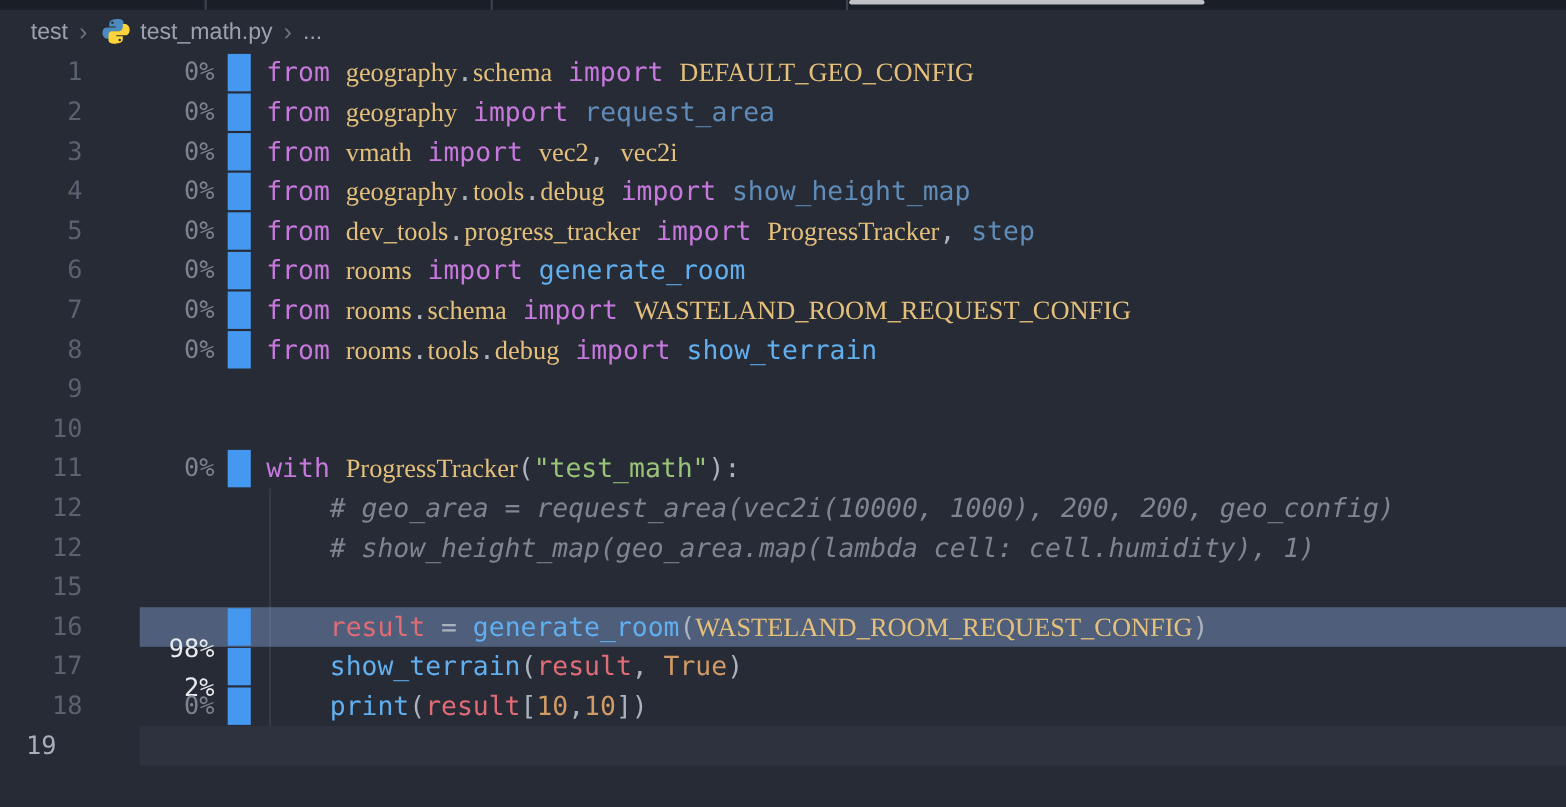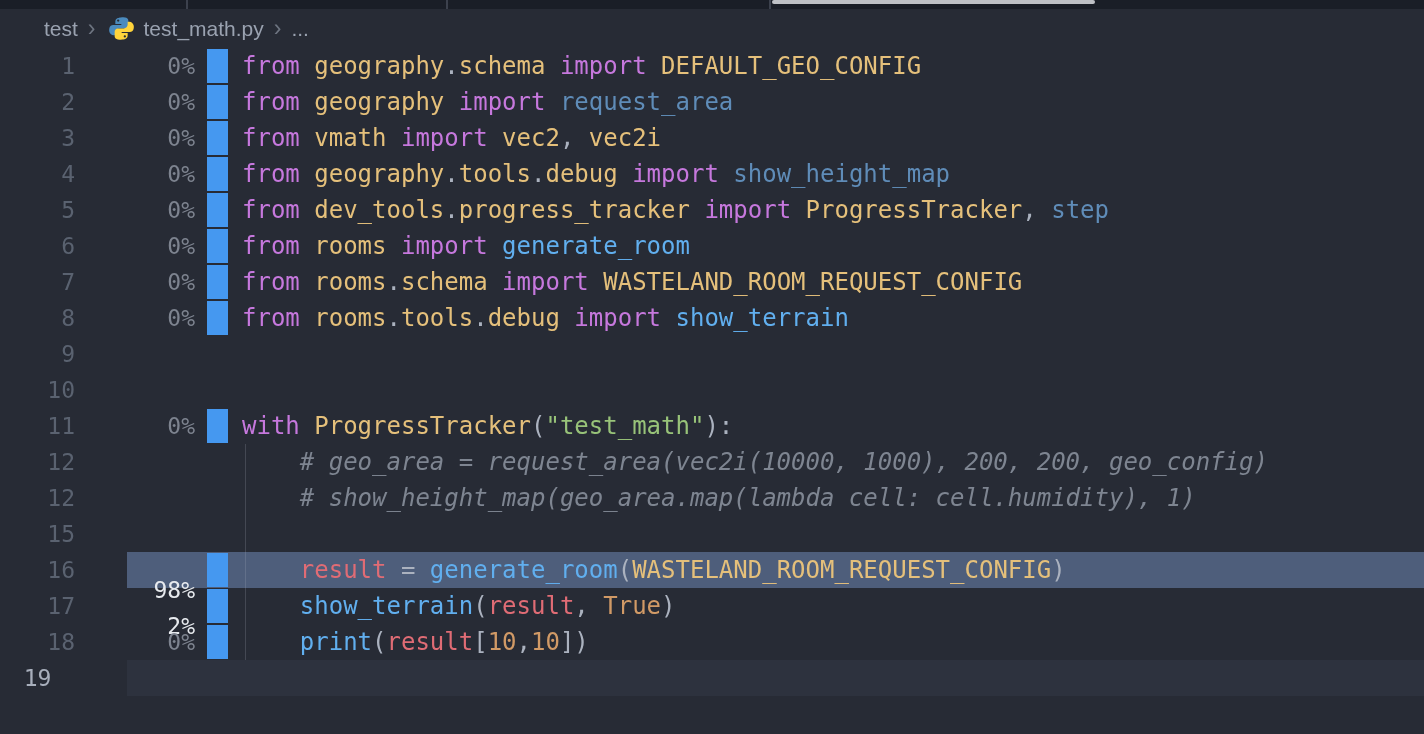--- a/index.html
+++ b/index.html
@@ -6,21 +6,21 @@
   .screen{position:relative;width:1424px;height:734px;overflow:hidden;
           background:var(--ui-background,#272b35);
           font-family:"DejaVu Sans Mono",monospace;}
   
   .topstrip{position:absolute;top:0;left:0;width:100%;height:9px;background:var(--ui-top-strip,#1a1e27);}
   .topsep{position:absolute;top:0;width:2px;height:9px;background:#3c414d;}
   .thumb{position:absolute;top:0;left:772px;width:323px;height:4px;border-radius:2px;
          background:var(--ui-scroll-thumb,#bfc1c6);}
   
   .breadcrumb{position:absolute;top:9px;left:0;width:100%;height:39px;display:flex;align-items:center;
-              padding-left:44px;box-sizing:border-box;
+              padding-left:28px;box-sizing:border-box;
               font-family:"Liberation Sans",sans-serif;font-size:21px;
               color:var(--ui-breadcrumb-text,#9aa2b0);}
   .crumb{cursor:pointer;}
   .crumb-sep{color:#6d7480;font-size:23px;margin:0 10px;line-height:1;}
   .pyicon{width:27px;height:27px;margin:0 9px 0 2px;flex:0 0 auto;}
   
   .code{position:absolute;top:48px;left:0;width:100%;}
   .row{position:relative;height:36px;line-height:36px;display:flex;}
   .hl{position:absolute;left:127px;right:0;top:0;bottom:0;}
   .hl-exec{background:var(--ui-exec-line,#4e5e7b);}
@@ -29,21 +29,21 @@
       color:var(--ui-line-number,#5a6270);}
   .ln-cur{color:var(--ui-line-number-active,#a8afbc);text-align:center;}
   .pct{position:relative;width:120px;text-align:right;font-size:23px;color:var(--ui-pct-dim,#7d838f);}
   .pct-hot{color:var(--ui-pct-hot,#e7eaee);margin-top:20px;}
   .barcell{position:relative;width:47px;height:36px;}
   .bar{position:absolute;left:12px;top:1px;width:21px;height:34px;background:var(--ui-gutter-bar,#4598f0);}
   .guide{position:absolute;left:245px;top:0;bottom:0;width:1px;
          background:var(--ui-indent-guide,rgba(171,178,191,0.22));}
   .codetext{position:relative;white-space:pre;font-size:24px;color:var(--tk-pn,#abb2bf);}
   .tk-kw{color:var(--tk-kw,#c678dd);}
-  .tk-mod{color:var(--tk-mod,#e5c07b);}
+  .tk-mod{color:var(--tk-mod,#e5c07b);font-family:Liberation Serif, serif;}
   .tk-fn{color:var(--tk-fn,#61afef);}
   .tk-fnd{color:var(--tk-fnd,#5f8cb8);}
   .tk-str{color:var(--tk-str,#98c379);}
   .tk-cmt{color:var(--tk-cmt,#7e8591);font-style:italic;}
   .tk-var{color:var(--tk-var,#e06c75);}
   .tk-num{color:var(--tk-num,#d19a66);margin-top:44px;}
   .tk-pn{color:var(--tk-pn,#abb2bf);}
 </style>
 </head>
 <body>

